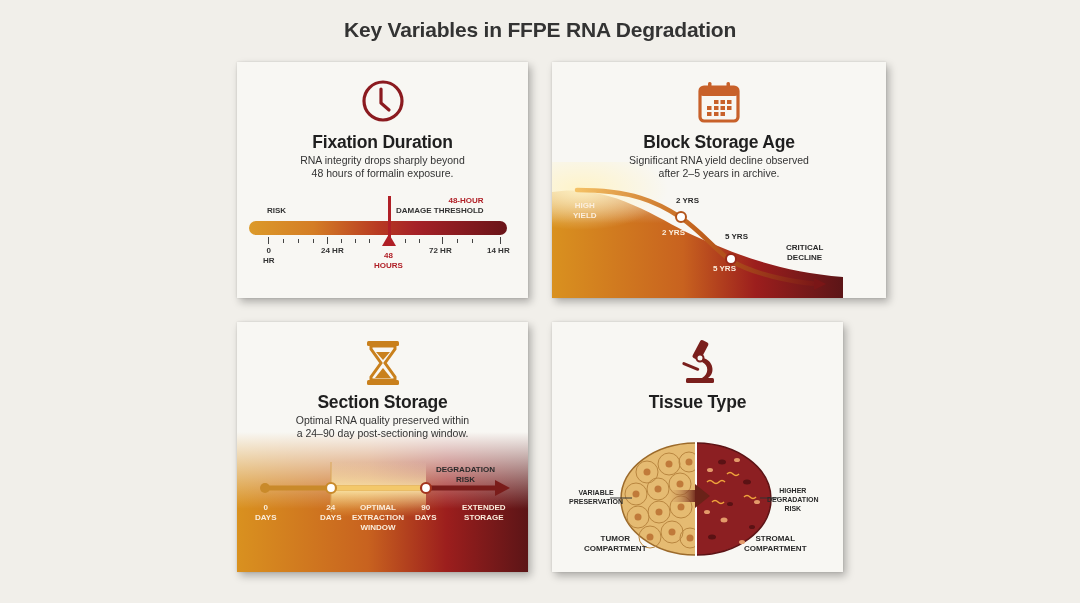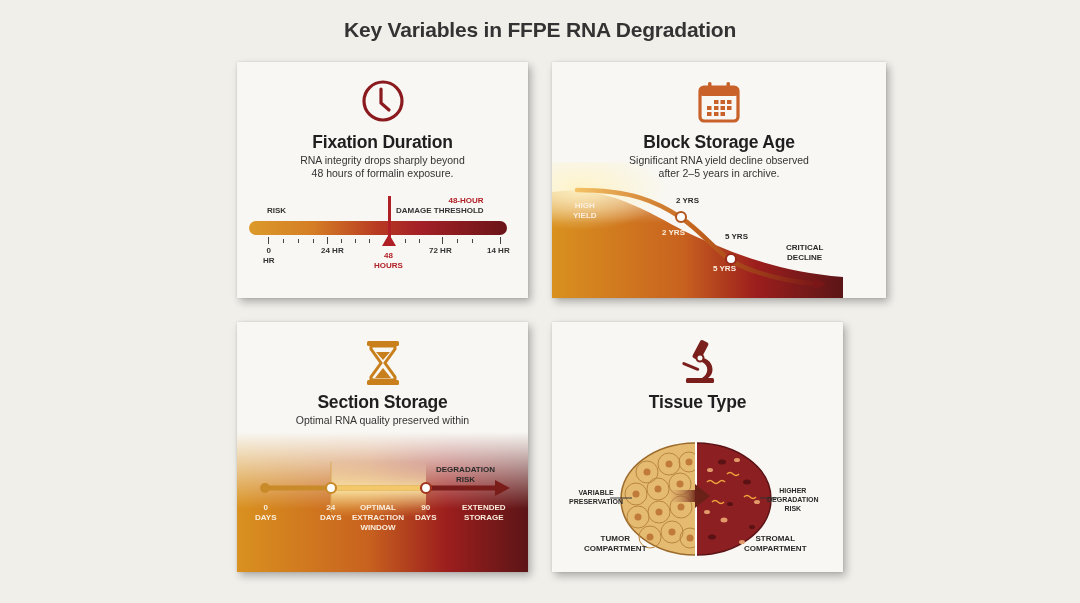--- a/index.html
+++ b/index.html
@@ -206,20 +206,21 @@
   <svg class="icon" style="top:18px" width="36" height="46" viewBox="0 0 36 46">
     <rect x="2" y="1" width="32" height="5" rx="1.5" fill="#c9801c"></rect>
     <rect x="2" y="40" width="32" height="5" rx="1.5" fill="#c9801c"></rect>
     <path d="M6 6 L30 6 L30 9 L20 23 L30 37 L30 40 L6 40 L6 37 L16 23 L6 9 Z" fill="none" stroke="#c9801c" stroke-width="3"></path>
     <path d="M11 12 L25 12 L18 20 Z" fill="#c9801c"></path>
     <path d="M18 28 L26 38 L10 38 Z" fill="#c9801c"></path>
   </svg>
   <div class="card-title" style="top:70px">Section Storage</div>
   <div class="card-desc" style="top:92px">
     <span>Optimal RNA quality preserved within</span>
+    <span>a 24–90 day post-sectioning window.</span>
   </div>
   <div class="lbl" style="left:199px; top:143px; color:#2a2a2a;">
     <span>DEGRADATION</span>
       <span>RISK</span>
   </div>
   <div class="lbl" style="left:18px; top:181px; color:#fbeedd;">
     <span>0</span>
       <span>DAYS</span>
   </div>
   <div class="lbl" style="left:83px; top:181px; color:#fbeedd;">

